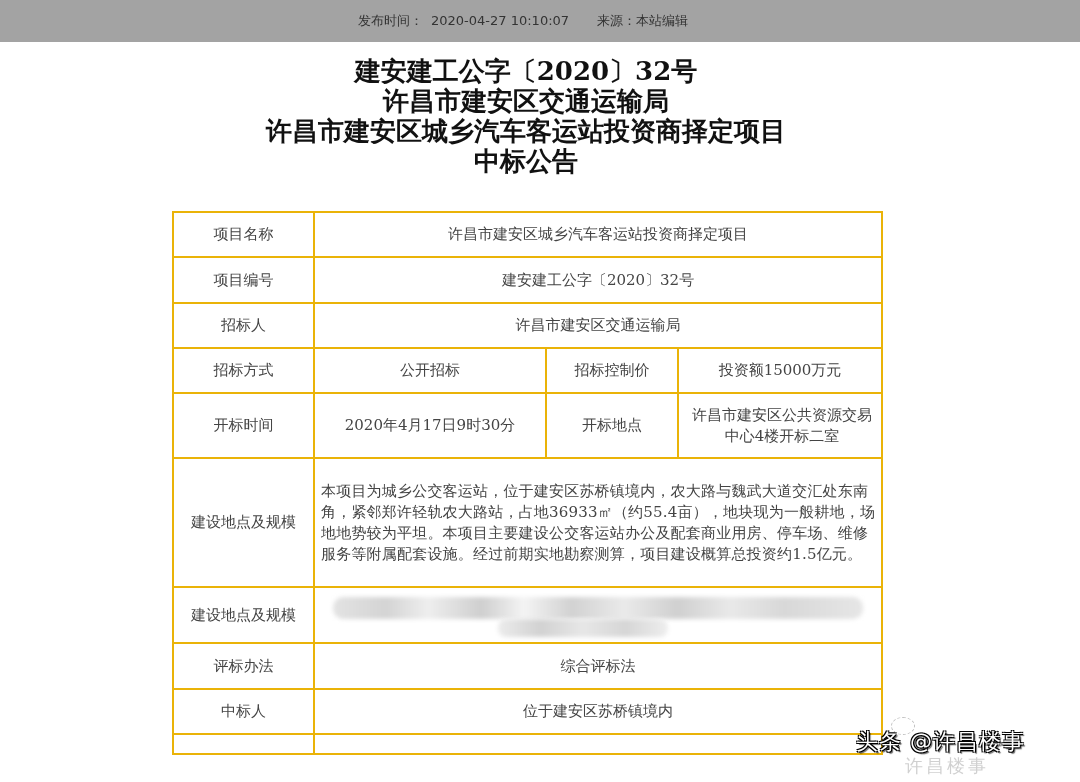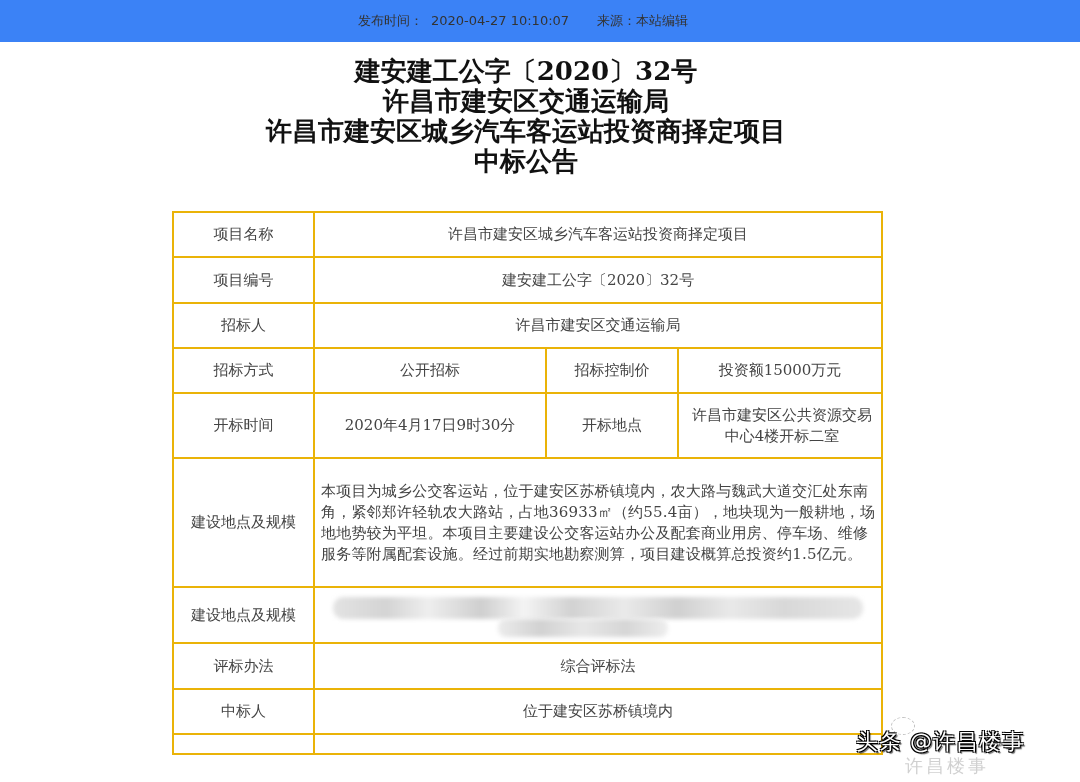--- a/index.html
+++ b/index.html
@@ -10,21 +10,21 @@
       overflow: hidden;
       background: #ffffff;
       font-family: "DejaVu Serif", "Liberation Serif", serif;
       color: #333;
     }
     .meta-bar {
       position: absolute;
       left: 0; top: 0;
       width: 1080px;
       height: 42px;
-      background: #3b82f6;
+      background: #a3a3a3;
       font-family: "DejaVu Sans", "Liberation Sans", sans-serif;
       font-size: 13px;
       color: #333;
     }
     .meta-bar .pub {
       position: absolute;
       left: 358px;
       top: 12px;
       white-space: nowrap;
     }

